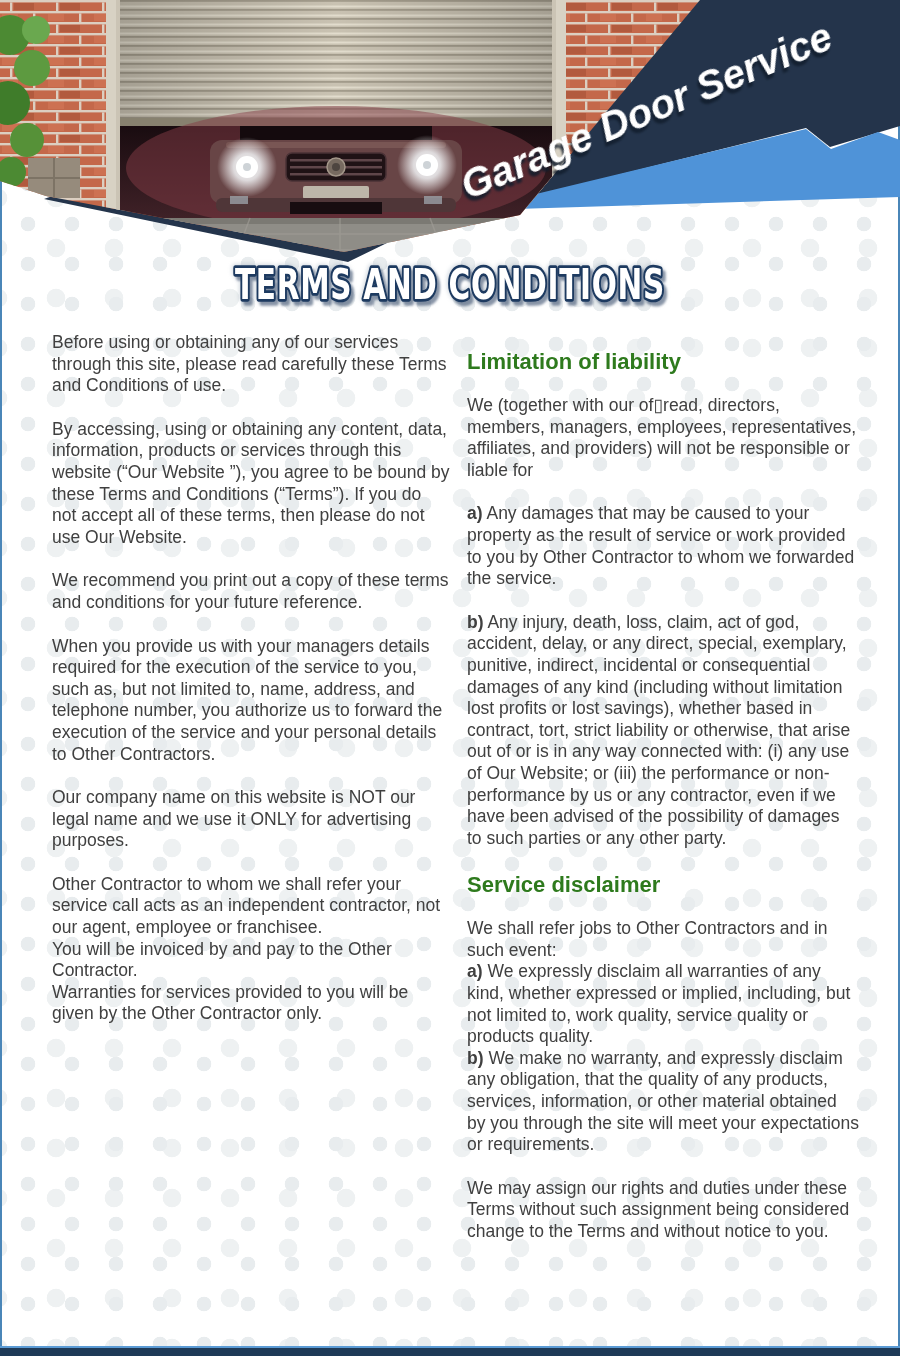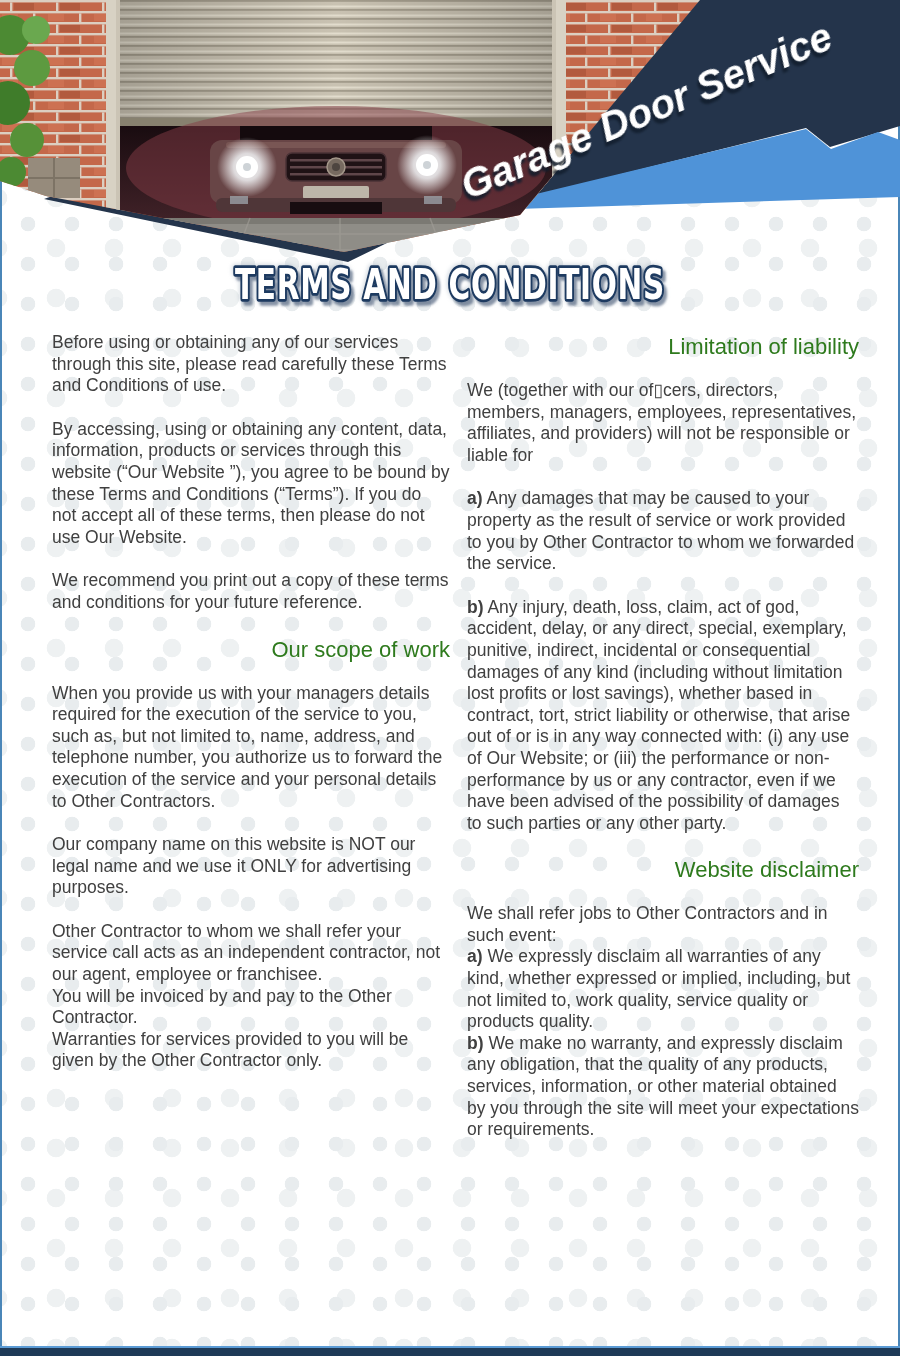--- a/index.html
+++ b/index.html
@@ -22,24 +22,23 @@
   .hero{position:absolute;left:0;top:0;z-index:1;display:block;}
   .title-svg{position:absolute;left:0;top:246px;z-index:1;display:block;}
   .col{
     position:absolute;top:332px;z-index:1;
     font-size:17.5px;line-height:21.6px;color:#404040;
   }
   .col-left{left:52px;width:398px;}
   .col-right{left:467px;width:392px;}
   .para{margin:0 0 22px 0;}
   .sec-heading{
-    margin:1px 0 20px 0;
-    font-size:22px;line-height:27px;font-weight:normal;color:#2e7a1d;
+    margin:16px 0 20px 0;
+    font-size:22px;line-height:27px;font-weight:bold;color:#2e7a1d;
     font-family:"Liberation Sans", sans-serif;
-    text-align:right;
   }
   .footbar{
     position:absolute;left:0;bottom:0;width:100%;height:8px;z-index:2;
     background:#1e3a57;border-top:2px solid #5b9bd5;
   }
 </style>
 </head>
 <body>
 
 <div class="page">
@@ -147,29 +146,29 @@
   </svg>
 
   <svg class="title-svg" width="900" height="72" viewBox="0 0 900 72">
     <text x="450" y="53" text-anchor="middle" font-family="DejaVu Sans, Liberation Sans, sans-serif" font-size="43" font-weight="bold" letter-spacing="1" textLength="430" lengthAdjust="spacingAndGlyphs" fill="#ffffff" stroke="#1d3a60" stroke-width="5.5" stroke-linejoin="round" paint-order="stroke" style="filter:drop-shadow(3px 4px 1px rgba(55,75,105,0.55)) drop-shadow(-1px -1px 2px rgba(120,140,160,0.35));">TERMS AND CONDITIONS</text>
   </svg>
 
   <div class="col col-left">
       <p class="para">Before using or obtaining any of our services through this site, please read carefully these Terms and Conditions of use.</p>
       <p class="para">By accessing, using or obtaining any content, data, information, products or services through this website (“Our Website ”), you agree to be bound by these Terms and Conditions (“Terms”). If you do not accept all of these terms, then please do not use Our Website.</p>
       <p class="para">We recommend you print out a copy of these terms and conditions for your future reference.</p>
-      <h2 class="sec-heading">Our scope of work</h2>
       <p class="para">When you provide us with your managers details required for the execution of the service to you, such as, but not limited to, name, address, and telephone number, you authorize us to forward the execution of the service and your personal details to Other Contractors.</p>
       <p class="para">Our company name on this website is NOT our legal name and we use it ONLY for advertising purposes.</p>
       <p class="para">Other Contractor to whom we shall refer your service call acts as an independent contractor, not our agent, employee or franchisee.<br>You will be invoiced by and pay to the Other Contractor.<br>Warranties for services provided to you will be given by the Other Contractor only.</p>
     </div>
   <div class="col col-right">
       <h2 class="sec-heading">Limitation of liability</h2>
-      <p class="para">We (together with our of▯cers, directors, members, managers, employees, representatives, affiliates, and providers) will not be responsible or liable for</p>
+      <p class="para">We (together with our of▯read, directors, members, managers, employees, representatives, affiliates, and providers) will not be responsible or liable for</p>
       <p class="para"><strong>a)</strong> Any damages that may be caused to your property as the result of service or work provided to you by Other Contractor to whom we forwarded the service.</p>
       <p class="para"><strong>b)</strong> Any injury, death, loss, claim, act of god, accident, delay, or any direct, special, exemplary, punitive, indirect, incidental or consequential damages of any kind (including without limitation lost profits or lost savings), whether based in contract, tort, strict liability or otherwise, that arise out of or is in any way connected with: (i) any use of Our Website; or (iii) the performance or non-performance by us or any contractor, even if we have been advised of the possibility of damages to such parties or any other party.</p>
-      <h2 class="sec-heading">Website disclaimer</h2>
+      <h2 class="sec-heading">Service disclaimer</h2>
       <p class="para">We shall refer jobs to Other Contractors and in such event:<br><strong>a)</strong> We expressly disclaim all warranties of any kind, whether expressed or implied, including, but not limited to, work quality, service quality or products quality.<br><strong>b)</strong> We make no warranty, and expressly disclaim any obligation, that the quality of any products, services, information, or other material obtained by you through the site will meet your expectations or requirements.</p>
+      <p class="para">We may assign our rights and duties under these Terms without such assignment being considered change to the Terms and without notice to you.</p>
     </div>
 
   <div class="footbar"></div>
 
 </div>
 
 </body></html>

